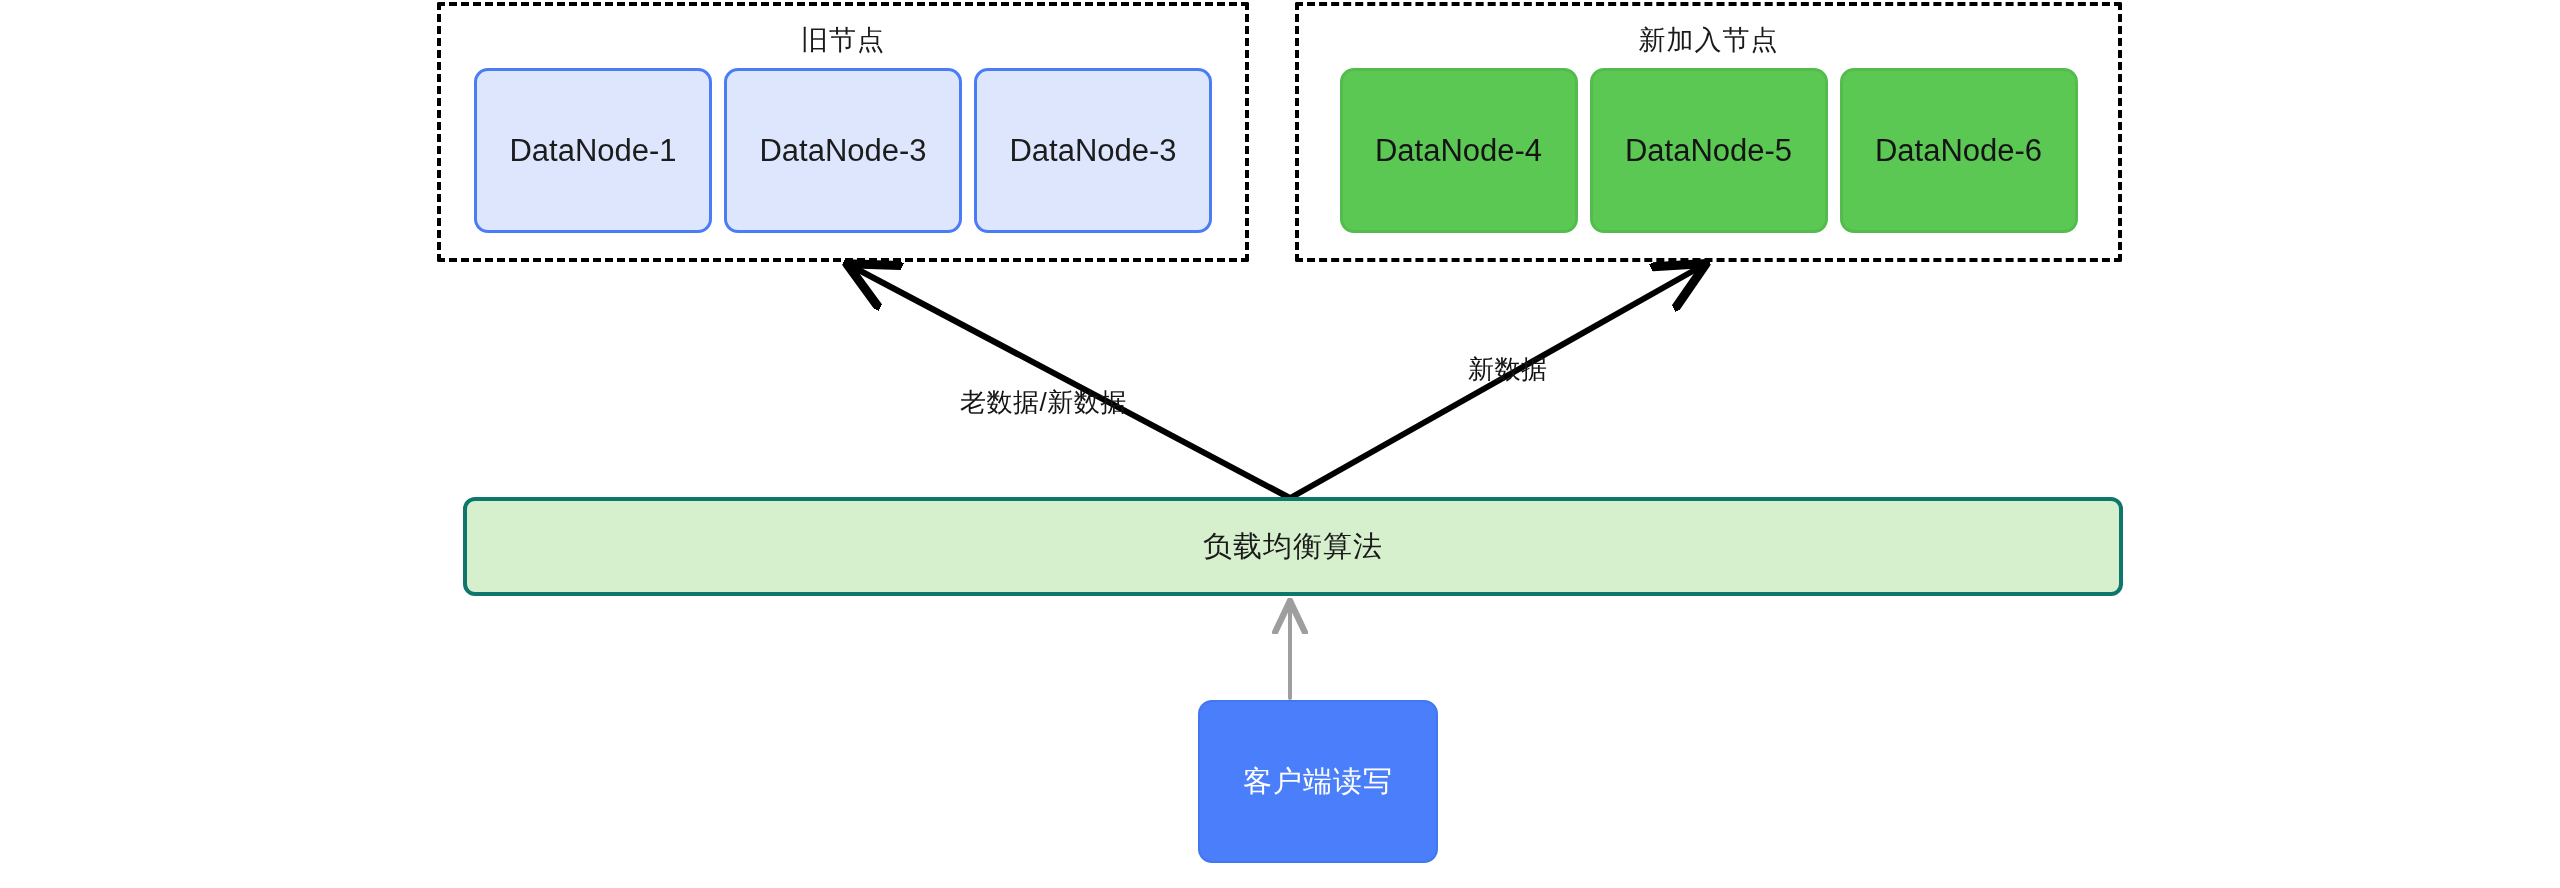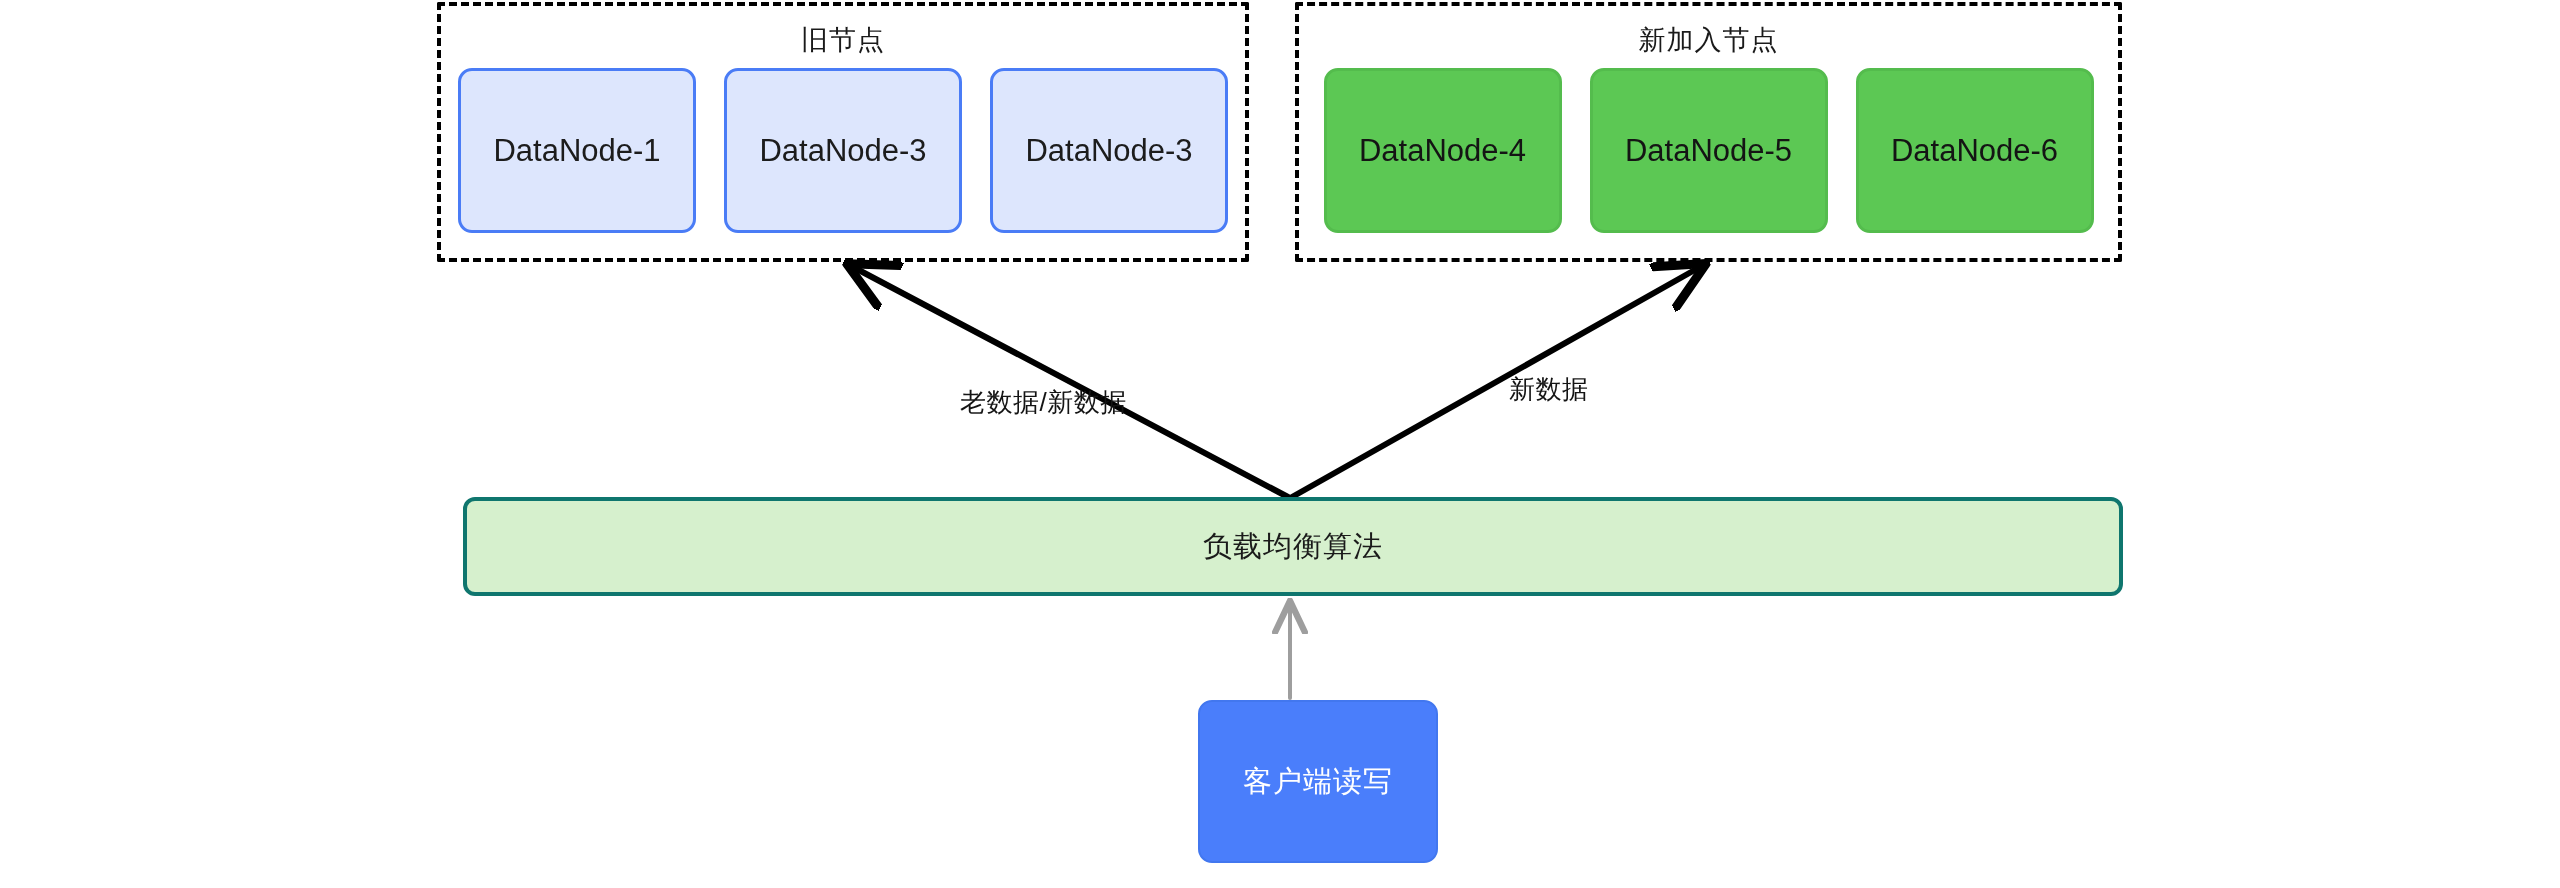--- a/index.html
+++ b/index.html
@@ -44,21 +44,21 @@
   }
 
   
   .node-row {
     position: absolute;
     top: 62px;
     left: 0;
     width: 100%;
     display: flex;
     justify-content: center;
-    gap: 28px;
+    gap: 12px;
   }
   .node {
     width: 238px;
     height: 165px;
     border-radius: 14px;
     display: flex;
     align-items: center;
     justify-content: center;
     font-size: 31px;
     box-sizing: border-box;
@@ -125,21 +125,21 @@
 
   
   .edge-label {
     position: absolute;
     font-size: 26px;
     color: #141414;
     white-space: nowrap;
     letter-spacing: 0.5px;
   }
   #label-left  { left: 960px;  top: 358px; margin-top: 27px; }
-  #label-right { left: 1509px; top: 352px; margin-top: 20px; }
+  #label-right { left: 1468px; top: 352px; }
 </style>
 </head>
 <body>
 
 <div id="canvas">
 
   <div class="group" id="group-old">
     <div class="group-title">旧节点</div>
     <div class="node-row">
       <div class="node node-old">DataNode-1</div>

